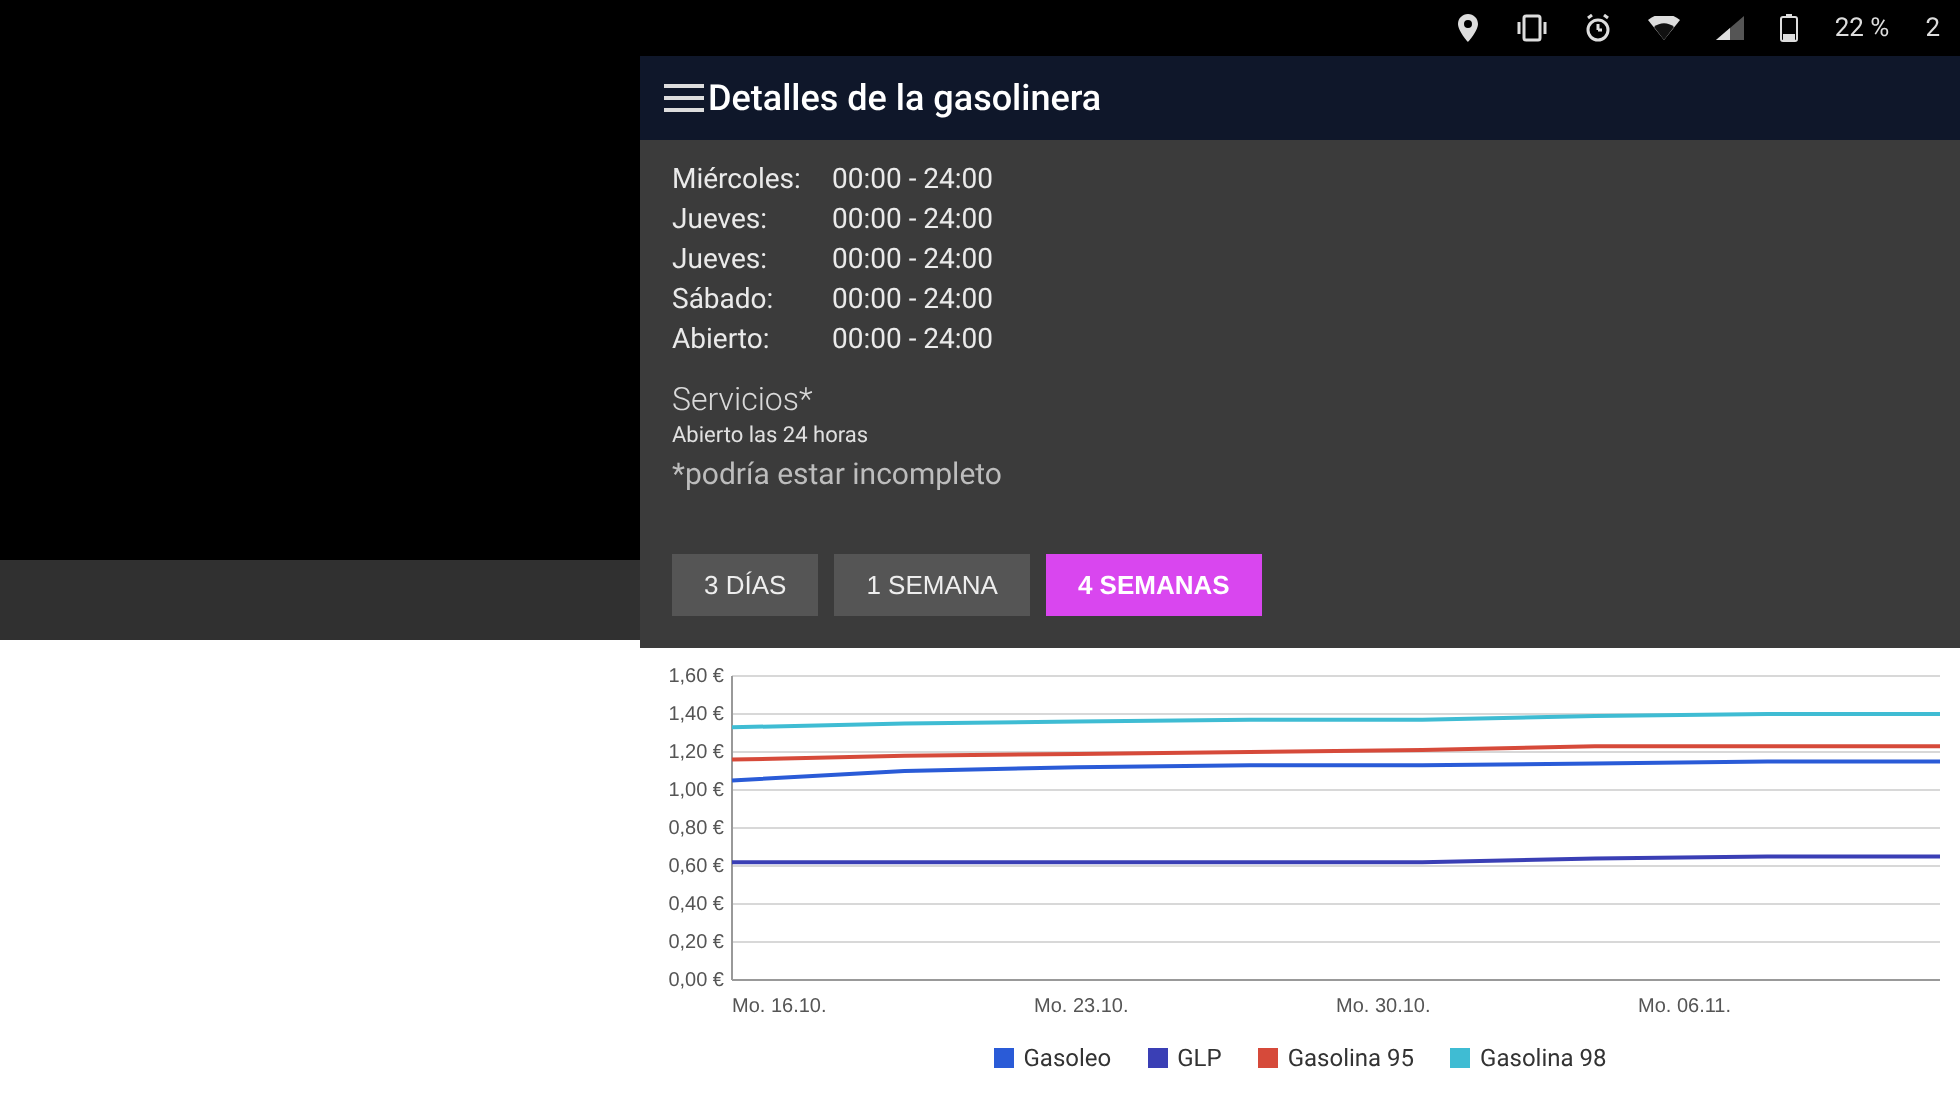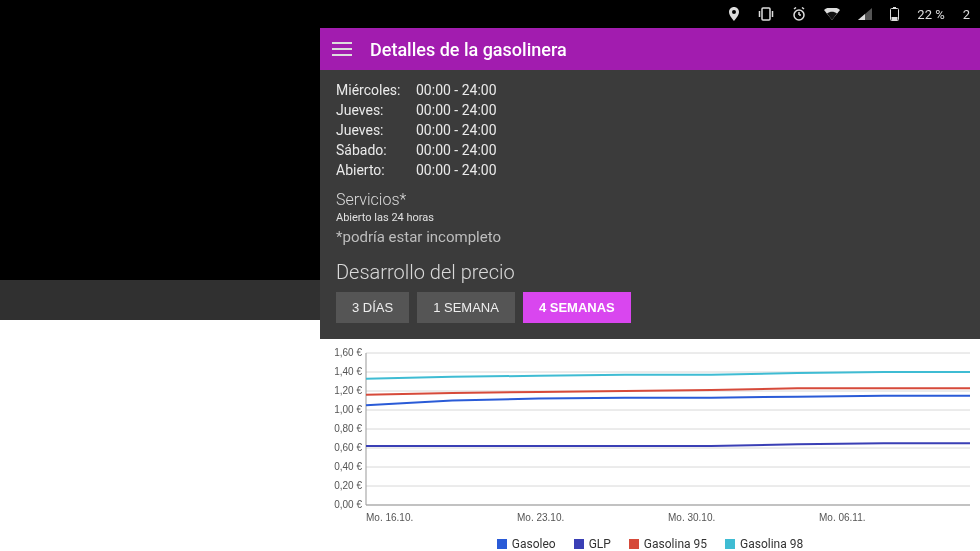--- a/index.html
+++ b/index.html
@@ -4,33 +4,33 @@
 <style>
   * { box-sizing: border-box; margin: 0; padding: 0; }
   html, body { width: 980px; height: 551px; font-family: Roboto, Arial, sans-serif; background: #fff; overflow: hidden; }
   .wrap { display: flex; width: 980px; height: 551px; }
   .left { width: 320px; background: #000; position: relative; }
   .left-band { position: absolute; left: 0; right: 0; top: 280px; height: 40px; background: #303030; }
   .left-bottom { position: absolute; left: 0; right: 0; top: 320px; bottom: 0; background: #fff; }
   .right { flex: 1; background: #fff; position: relative; }
   .status { height: 28px; background: #000; display: flex; align-items: center; justify-content: flex-end; padding: 0 10px; color: #ddd; font-size: 13px; gap: 18px; }
   .status .ico { display: inline-flex; align-items: center; }
-  .titlebar { height: 42px; background: #a21caf; display: flex; align-items: center; padding: 0 12px; gap: 18px; color: #fff; }
+  .titlebar { height: 42px; background: #0f172a; display: flex; align-items: center; padding: 0 12px; gap: 2px; color: #fff; }
   .ham { display: inline-flex; flex-direction: column; gap: 4px; }
   .ham span { width: 20px; height: 2px; background: #ddd; display: block; }
   .title { font-size: 18px; font-weight: 500; }
   .dark { background: #3b3b3b; color: #eaeaea; padding: 10px 16px 16px 16px; }
   .hours-row { display: flex; gap: 8px; font-size: 14px; line-height: 20px; }
   .hours-row .day { width: 72px; }
   .section-h { font-size: 16px; font-weight: 300; margin-top: 10px; color: #d9d9d9; }
   .svc-line { font-size: 11px; margin-top: 2px; color: #e0e0e0; }
   .svc-note { font-size: 15px; color: #bdbdbd; margin-top: 4px; }
   .price-h { font-size: 20px; font-weight: 300; margin: 14px 0 8px 0; color: #d9d9d9; }
   .tabs { display: flex; gap: 8px; }
-  .tab { background: #555; color: #eee; font-size: 13px; padding: 8px 16px; border: none; cursor: pointer; }
+  .tab { background: #555; color: #eee; font-size: 13px; padding: 8px 16px; border: none; cursor: pointer; margin-top: 31px; }
   .tab.active { background: #d946ef; font-weight: 700; color: #fff; }
   .chart { background: #fff; padding: 8px 4px 4px 4px; }
   .legend { display: flex; gap: 18px; justify-content: center; font-size: 12px; color: #333; padding: 6px 0 8px 0; }
   .legend .item { display: flex; align-items: center; gap: 5px; }
   .legend .sw { width: 10px; height: 10px; display: inline-block; }
   svg text { font-family: Arial, sans-serif; }
 </style>
 </head>
 <body>
 
@@ -117,21 +117,20 @@
         <div class="hours-row">
             <span class="day">Abierto:</span>
             <span>00:00 - 24:00</span>
           </div>
       </div>
 
       <div class="section-h">Servicios*</div>
       <div class="svc-line">Abierto las 24 horas</div>
       <div class="svc-note">*podría estar incompleto</div>
 
-      <div class="price-h">Desarrollo del precio</div>
       <div class="tabs">
         <button class="tab">3 DÍAS</button>
         <button class="tab">1 SEMANA</button>
         <button class="tab active">4 SEMANAS</button>
       </div>
     </div>
 
     <div class="chart">
       <svg id="chart-svg" width="652" height="180" viewBox="0 0 652 180">
           <line x1="42" x2="646" y1="158" y2="158" stroke="#d8d8d8" stroke-width="1"></line>

